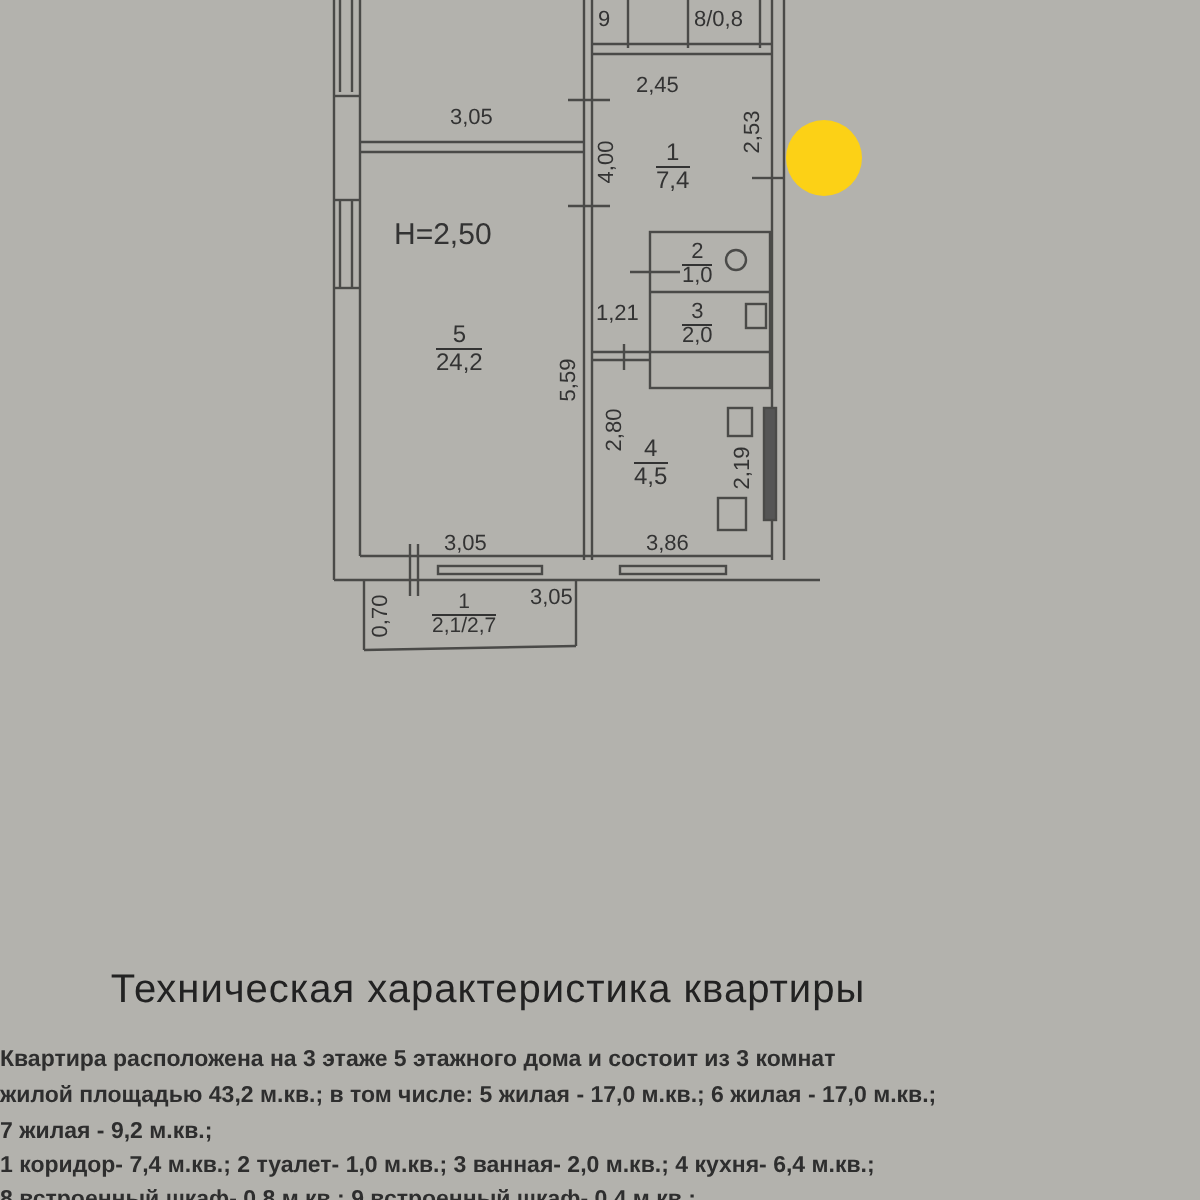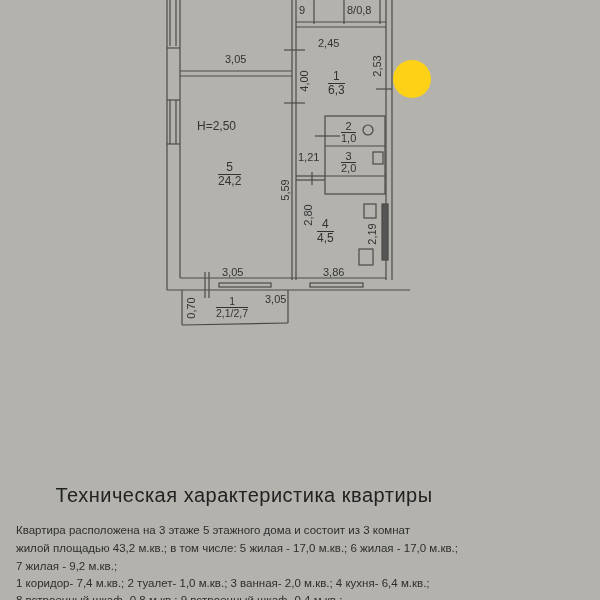--- a/index.html
+++ b/index.html
@@ -4,21 +4,21 @@
 <style>
   html,body{margin:0;padding:0;}
   body{width:600px;height:600px;overflow:hidden;background:#b3b2ad;position:relative;font-family:"Liberation Sans",sans-serif;color:#2b2b2b;}
   .plan{position:absolute;left:0;top:0;width:600px;height:340px;}
   .lbl{position:absolute;font-size:11px;color:#333;white-space:nowrap;}
   .rot{transform:rotate(-90deg);transform-origin:center;}
   .frac{position:absolute;text-align:center;font-size:12px;color:#333;line-height:13px;}
   .frac .num{display:block;border-bottom:1px solid #333;padding:0 2px;}
   .cursor{position:absolute;left:393px;top:60px;width:38px;height:38px;border-radius:50%;background:#fcd116;}
   .title{position:absolute;left:0;width:488px;top:484px;text-align:center;font-size:20px;letter-spacing:0.5px;color:#222;}
-  .text{position:absolute;left:16px;font-size:11.5px;color:#2e2e2e;white-space:nowrap;}
+  .text{position:absolute;left:0;font-size:11.5px;color:#2e2e2e;white-space:nowrap;font-weight:bold;}
 </style>
 </head>
 <body>
 
 <div class="plan">
   <svg width="600" height="340" style="position:absolute;left:0;top:0">
     <g stroke="#4a4a48" fill="none" stroke-width="1.2">
 
       <line x1="167" y1="0" x2="167" y2="290"></line>
       <line x1="180" y1="0" x2="180" y2="278"></line>
@@ -84,24 +84,24 @@
   <span class="lbl" style="left:299px;top:4px">9</span>
   <span class="lbl" style="left:347px;top:4px;font-size:11px">8/0,8</span>
 
   <span class="lbl" style="left:225px;top:53px">3,05</span>
   <span class="lbl" style="left:318px;top:37px">2,45</span>
   <span class="lbl rot" style="left:366px;top:60px">2,53</span>
   <span class="lbl rot" style="left:293px;top:75px">4,00</span>
 
   <div class="frac" style="left:328px;top:70px">
     <span class="num">1</span>
-    <span>6,3</span>
+    <span>7,4</span>
   </div>
 
-  <span class="lbl" style="left:197px;top:119px;font-size:12px">H=2,50</span>
+  <span class="lbl" style="left:197px;top:109px;font-size:15px">H=2,50</span>
 
   <div class="frac" style="left:218px;top:161px">
     <span class="num">5</span>
     <span>24,2</span>
   </div>
 
   <div class="frac" style="left:341px;top:121px;font-size:11px;line-height:11px">
     <span class="num">2</span>
     <span>1,0</span>
   </div>

